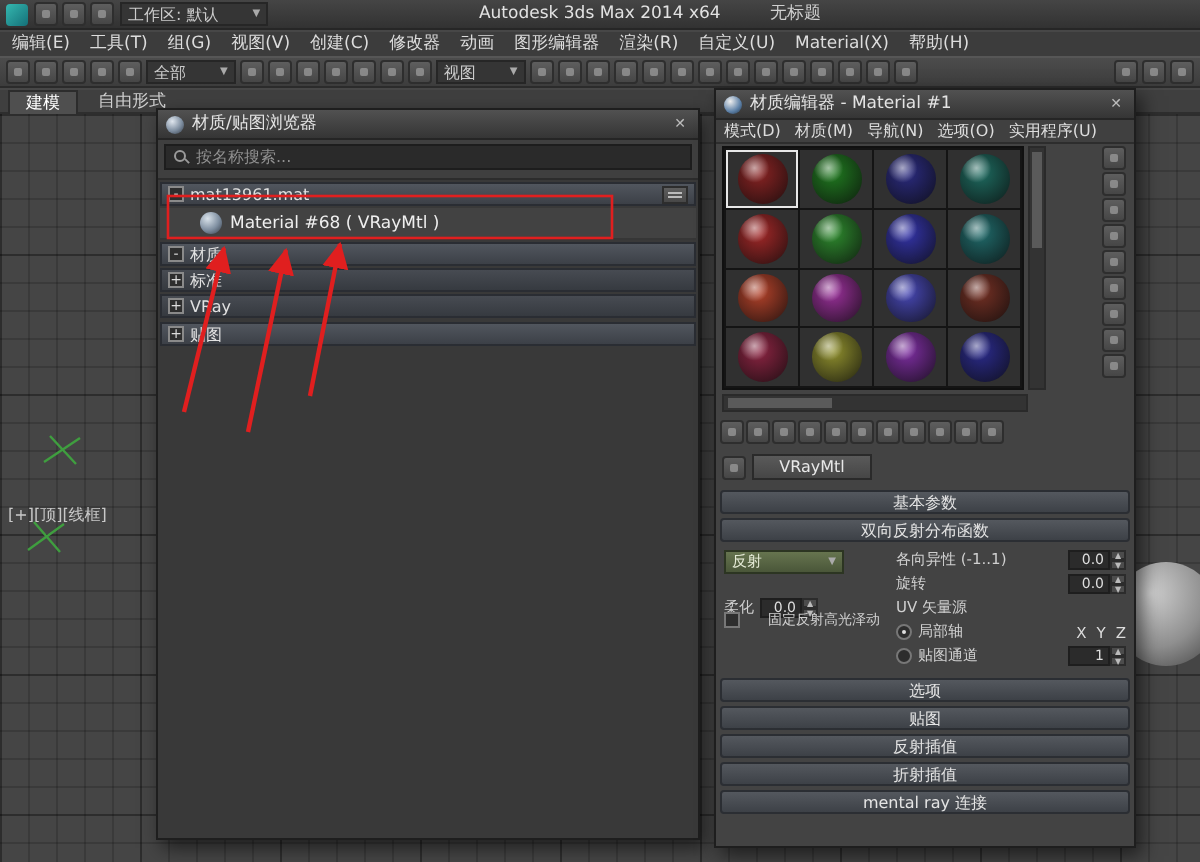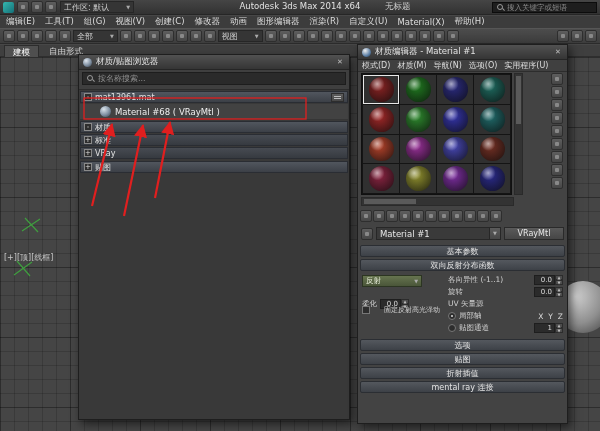--- a/index.html
+++ b/index.html
@@ -135,24 +135,20 @@
         <span class="tbicon"></span>
       </span>
     <span class="dd">
       <span>工作区: 默认</span>
       <span class="dd-arrow">▼</span>
     </span>
     <span class="title-center">
       <span>Autodesk 3ds Max  2014 x64</span>
       <span class="doc">无标题</span>
     </span>
-    <span class="tb-search">
-      <span class="mag"></span>
-      <span>搜入关键字或短语</span>
-    </span>
   </div>
 
   <div class="menubar">
       <span class="menu-item">编辑(E)</span>
       <span class="menu-item">工具(T)</span>
       <span class="menu-item">组(G)</span>
       <span class="menu-item">视图(V)</span>
       <span class="menu-item">创建(C)</span>
       <span class="menu-item">修改器</span>
       <span class="menu-item">动画</span>
@@ -350,26 +346,20 @@
         <span class="tbicon"></span>
         <span class="tbicon"></span>
         <span class="tbicon"></span>
         <span class="tbicon"></span>
         <span class="tbicon"></span>
         <span class="tbicon"></span>
         <span class="tbicon"></span>
       </div>
     <div class="name-row">
       <span class="tbicon"></span>
-      <span class="mat-dd">
-        <span>Material #1</span>
-        <span class="dd-btn">
-          <span class="dd-arrow">▼</span>
-        </span>
-      </span>
       <span class="type-btn">VRayMtl</span>
     </div>
     <div class="rollouts">
       <div class="rbar">基本参数</div>
       <div class="rbar">双向反射分布函数</div>
       <div class="brdf">
         <span class="brdf-dd">
           <span>反射</span>
           <span class="dd-arrow">▼</span>
         </span>
@@ -429,20 +419,21 @@
                   <span class="sb">▲</span>
                   <span class="sb">▼</span>
                 </span>
             </span>
           </div>
         </div>
       </div>
       <div>
           <div class="rbar">选项</div>
           <div class="rbar">贴图</div>
+          <div class="rbar">反射插值</div>
           <div class="rbar">折射插值</div>
           <div class="rbar">mental ray 连接</div>
         </div>
     </div>
   </div>
 
   <svg class="overlay" width="600" height="431" viewBox="0 0 600 431" style="position:absolute;inset:0;z-index:40;pointer-events:none">
     <defs>
       <marker id="ah" markerWidth="7" markerHeight="7" refX="5.5" refY="3" orient="auto">
         <path d="M0,0 L6,3 L0,6 Z" fill="#e01f1f"></path>

